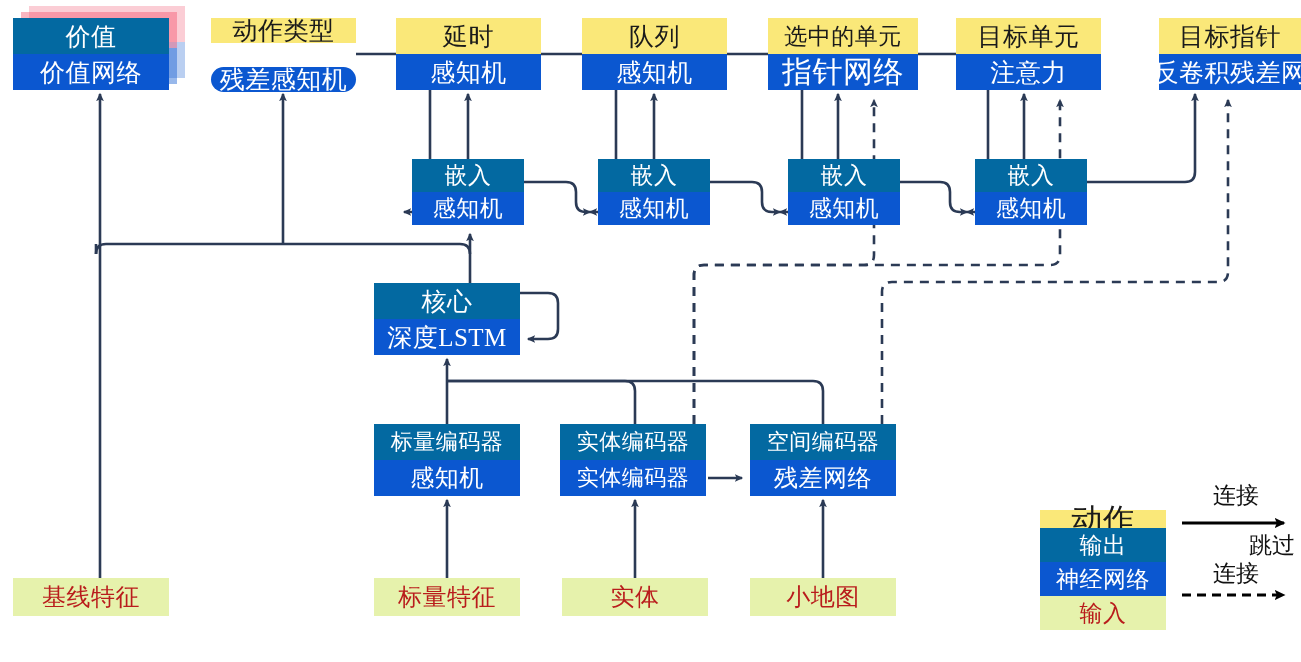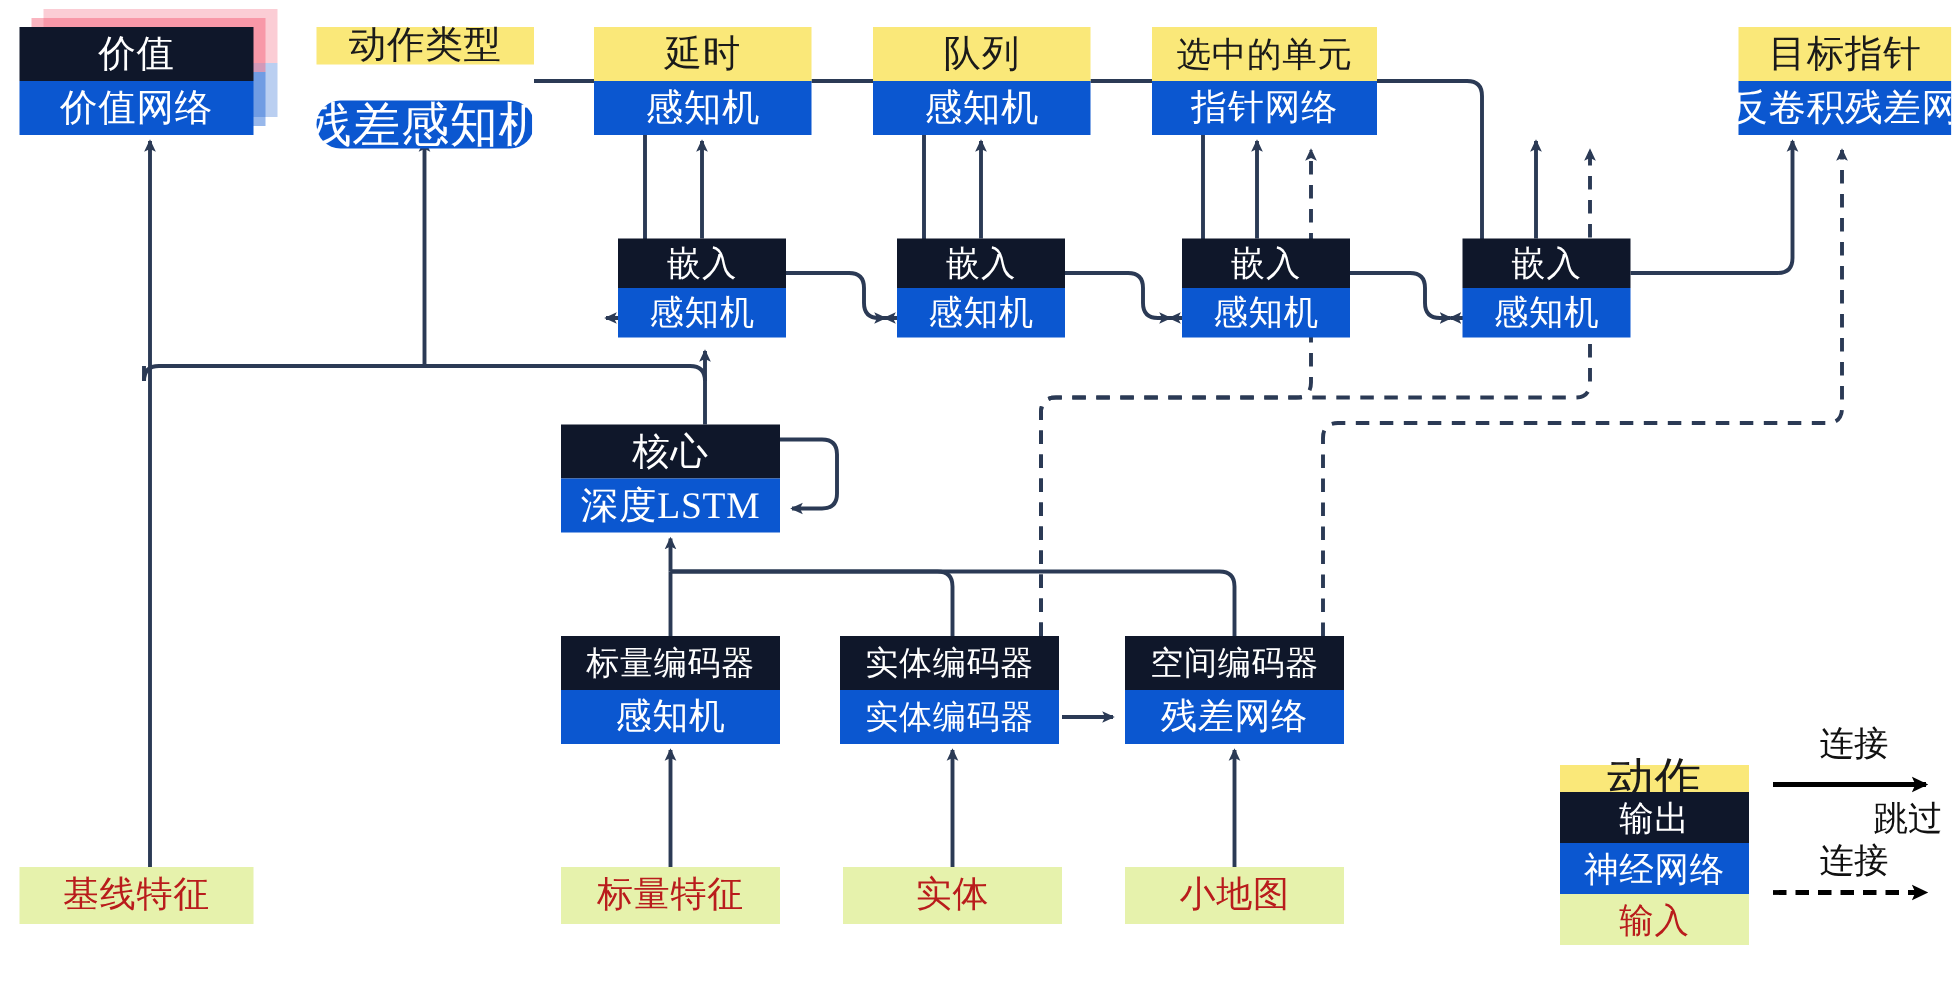--- a/index.html
+++ b/index.html
@@ -34,21 +34,21 @@
   .band {
     box-sizing: border-box;
     display: flex;
     align-items: center;
     justify-content: center;
     white-space: nowrap;
     letter-spacing: 0.5px;
     line-height: 1;
   }
   .band-action  { background: #FAE879; color: #1a1a1a; }
-  .band-output  { background: #0f172a; color: #ffffff; }
+  .band-output  { background: #0369a1; color: #ffffff; }
   .band-network { background: #0B57D0; color: #ffffff; }
   .band-input   { background: #E6F2AC; color: #b91c1c; }
 
   .ghost {
     position: absolute;
     z-index: 3;
   }
 
   .legend-stack {
     position: absolute;
@@ -145,38 +145,42 @@
     <div style="background:#0B57D0; height:36px;"></div>
   </div>
 
   <div class="node" style="left:13px; top:18px; width:156px; height:72px;">
     <div class="band band-output" style="height:36px; font-size:25px;">价值</div>
     <div class="band band-network" style="height:36px; font-size:25px;">价值网络</div>
   </div>
 
   <div class="node" style="left:211px; top:18px; width:145px; height:72px;gap:24px;">
     <div class="band band-action" style="height:36px; font-size:25px;">动作类型</div>
-    <div class="band band-network" style="height:36px; font-size:32px;border-radius:16px;">残差感知机</div>
+    <div class="band band-network" style="height:36px; font-size:25px;border-radius:16px;">残差感知机</div>
   </div>
 
   <div class="node" style="left:396px; top:18px; width:145px; height:72px;">
     <div class="band band-action" style="height:36px; font-size:25px;">延时</div>
     <div class="band band-network" style="height:36px; font-size:25px;">感知机</div>
   </div>
 
   <div class="node" style="left:582px; top:18px; width:145px; height:72px;">
     <div class="band band-action" style="height:36px; font-size:25px;">队列</div>
     <div class="band band-network" style="height:36px; font-size:25px;">感知机</div>
   </div>
 
   <div class="node" style="left:768px; top:18px; width:150px; height:72px;">
     <div class="band band-action" style="height:36px; font-size:23px;">选中的单元</div>
-    <div class="band band-network" style="height:36px; font-size:24px;">指针网络</div>
-  </div>
-
+    <div class="band band-network" style="height:36px; font-size:30px;">指针网络</div>
+  </div>
+
+  <div class="node" style="left:956px; top:18px; width:145px; height:72px;">
+    <div class="band band-action" style="height:36px; font-size:25px;">目标单元</div>
+    <div class="band band-network" style="height:36px; font-size:25px;">注意力</div>
+  </div>
 
   <div class="node" style="left:1143px; top:18px; width:158px; height:92px;padding-left:16px;">
     <div class="band band-action" style="height:36px; font-size:25px;">目标指针</div>
     <div class="band band-network" style="height:36px; font-size:25px;">反卷积残差网</div>
   </div>
 
   <div class="node" style="left:412px; top:159px; width:112px; height:66px;">
     <div class="band band-output" style="height:33px; font-size:23px;">嵌入</div>
     <div class="band band-network" style="height:33px; font-size:23px;">感知机</div>
   </div>

